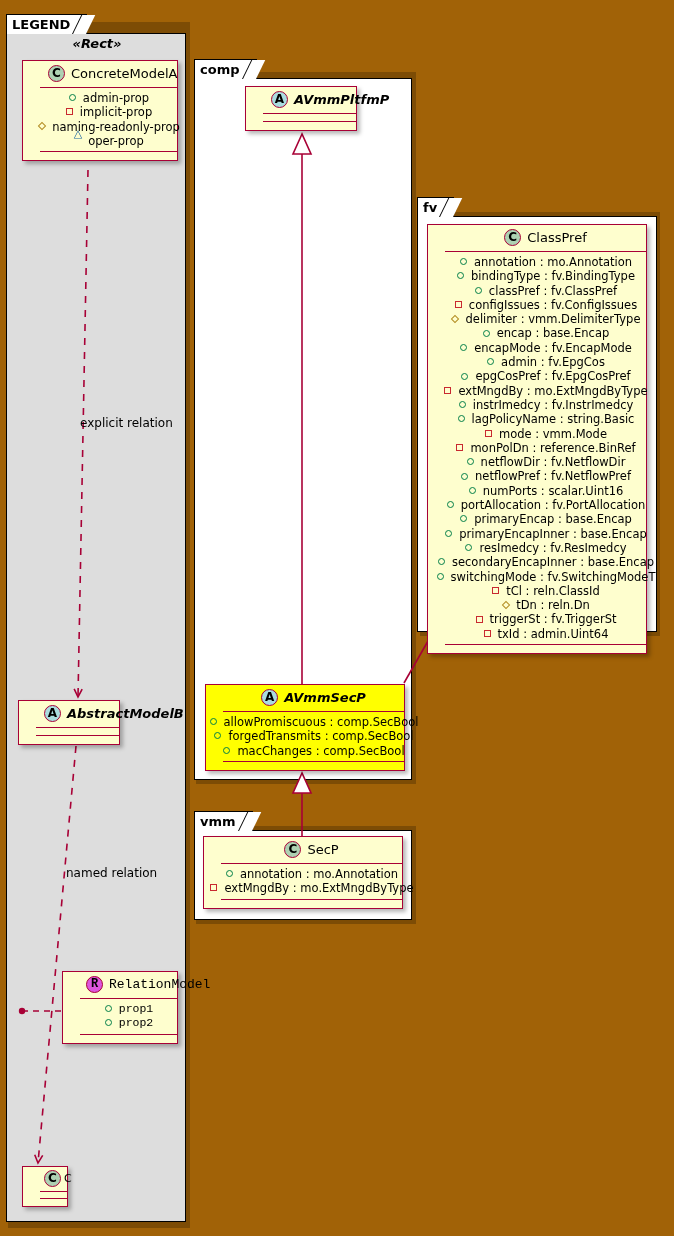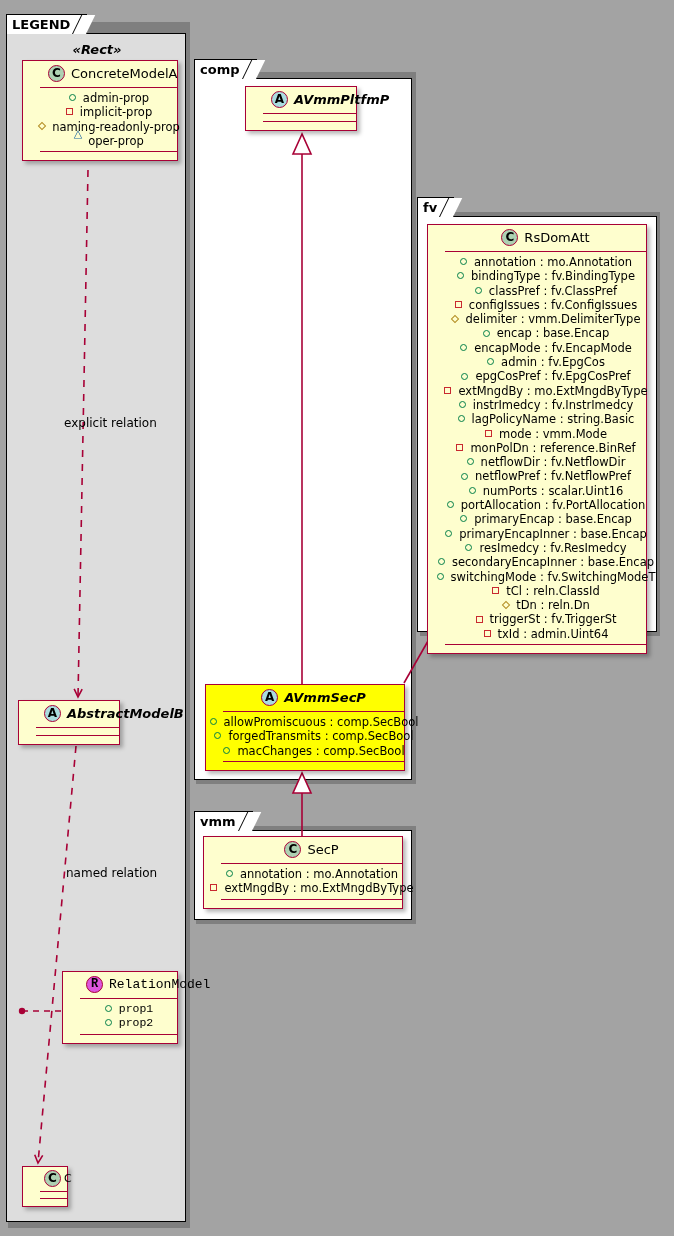--- a/index.html
+++ b/index.html
@@ -5,21 +5,21 @@
   * { box-sizing: border-box; }
   html, body {
     margin: 0; padding: 0;
     background: #ffffff;
     font-family: "DejaVu Sans", sans-serif;
   }
   #canvas {
     position: relative;
     width: 674px;
     height: 1236px;
-    background: #a3a3a3;
+    background: #a16207;
     overflow: hidden;
   }
 
   
   .pkg {
     position: absolute;
     border: 1.5px solid #000000;
     background: transparent;
   }
   .pkg.shaded { background: #DDDDDD; }
@@ -209,21 +209,21 @@
     <g>
       <line x1="436" y1="627" x2="404" y2="683" stroke="#A80036" stroke-width="1.6"></line>
       <polygon points="437,618 445,624 437,632 429,626" fill="#A80036" stroke="#A80036" stroke-width="1.6"></polygon>
     </g>
   </svg>
 
   <div class="pkg-shadow" style="left:8px; top:22px; width:182px; height:1206px;"></div>
   <div class="pkg-tab" style="left:6px; top:14px;">LEGEND</div>
   <div class="pkg shaded" style="left:6px; top:33px; width:180px; height:1189px;"></div>
 
-  <div class="stereotype-label" style="left:18px; top:42px; width:158px;">«Rect»</div>
+  <div class="stereotype-label" style="left:18px; top:36px; width:158px;">«Rect»</div>
 
   <div class="cls" style="left:22px; top:60px; width:156px;">
     <div class="cls-head">
       <span class="stereo-circle c">C</span><span class="cls-title">ConcreteModelA</span>
     </div>
     <div class="cls-attrs">
       <div class="attr">
         <span class="vis vis-circle">
             <i></i>
           </span>
@@ -244,21 +244,21 @@
       <div class="attr">
         <span class="vis vis-triangle">
             <i></i>
           </span>
         <span>oper-prop</span>
       </div>
     </div>
     <div class="cls-ops"></div>
   </div>
 
-  <div class="edge-label" style="left:64px; top:416px;">explicit relation</div>
+  <div class="edge-label" style="left:80px; top:416px;">explicit relation</div>
 
   <div class="cls" style="left:18px; top:700px; width:102px;">
     <div class="cls-head">
       <span class="stereo-circle a">A</span><span class="cls-title abstract">AbstractModelB</span>
     </div>
     <div class="cls-attrs empty"></div>
     <div class="cls-ops"></div>
   </div>
 
   <div class="edge-label" style="left:66px; top:866px;">named relation</div>
@@ -355,21 +355,21 @@
     </div>
     <div class="cls-ops"></div>
   </div>
 
   <div class="pkg-shadow" style="left:420px; top:212px; width:240px; height:424px;"></div>
   <div class="pkg-tab" style="left:417px; top:197px;">fv</div>
   <div class="pkg plain" style="left:417px; top:216px; width:240px; height:416px;"></div>
 
   <div class="cls" style="left:427px; top:224px; width:220px;">
     <div class="cls-head">
-      <span class="stereo-circle c">C</span><span class="cls-title">RsDomAtt</span>
+      <span class="stereo-circle c">C</span><span class="cls-title">ClassPref</span>
     </div>
     <div class="cls-attrs" id="rsdomatt-attrs">
         <div class="attr">
           <span class="vis vis-circle">
             <i></i>
           </span>
           <span>annotation : mo.Annotation</span>
         </div>
         <div class="attr">
           <span class="vis vis-circle">

